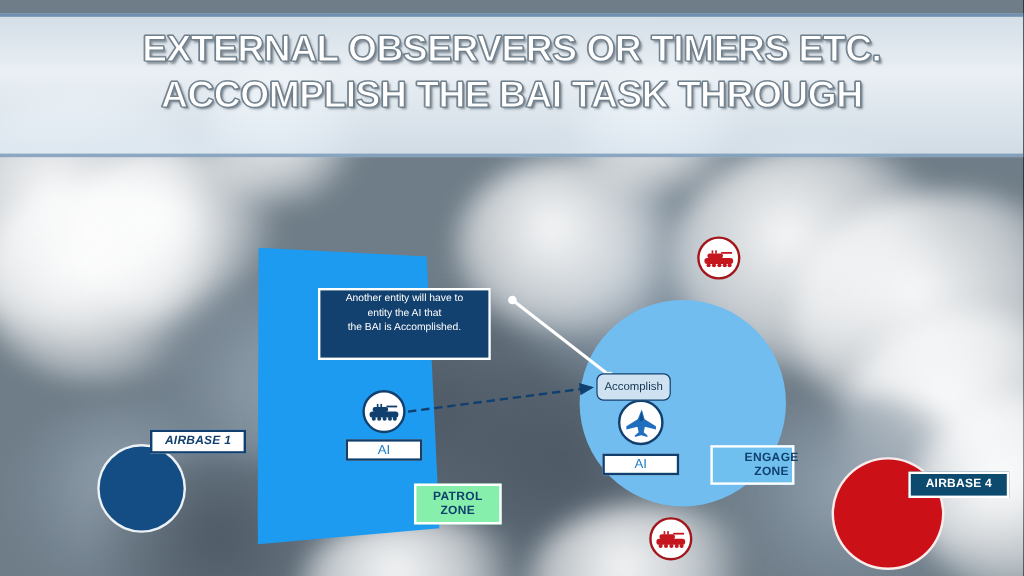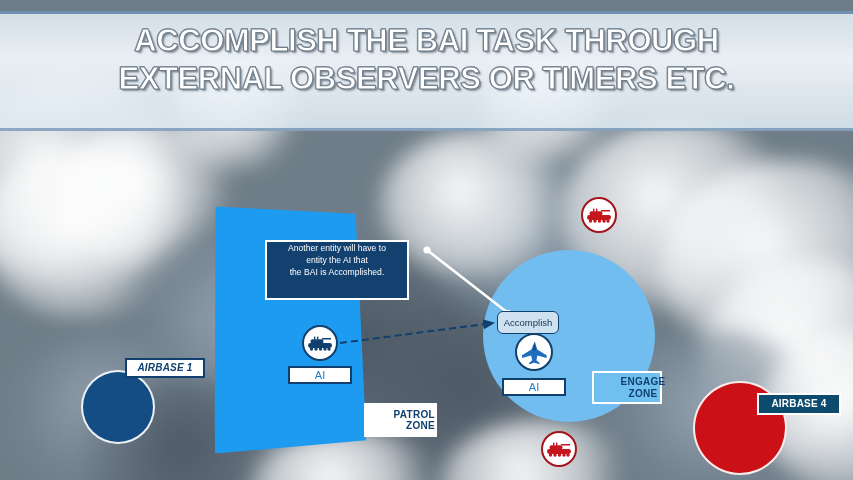--- a/index.html
+++ b/index.html
@@ -71,23 +71,23 @@
     left:125px;top:358px;width:80px;height:20px;
     background:#ffffff;border:2px solid #11406e;color:#11406e;
     font-size:10px;letter-spacing:.2px;font-style:italic;
   }
   #airbase4-label{
     left:757px;top:393px;width:84px;height:22px;
     background:#0c4a6e;border:2px solid #ffffff;color:#ffffff;
     font-size:10px;letter-spacing:.2px;
   }
   #patrol-zone-label{
-    left:364px;top:403px;width:73px;height:34px;flex-direction:column;
-    background:#ffffff;border:2px solid #ffffff;color:#11406e;
-    font-size:10px;letter-spacing:.3px;align-items:flex-end;
+    left:345px;top:403px;width:73px;height:34px;flex-direction:column;
+    background:#86efac;border:2px solid #ffffff;color:#11406e;
+    font-size:10px;letter-spacing:.3px;
   }
   #engage-zone-label{
     left:592px;top:371px;width:70px;height:33px;flex-direction:column;
     background:#6fc0ef;border:2px solid #ffffff;color:#11406e;
     font-size:10px;letter-spacing:.3px;padding-left:32px;
   }
   #patrol-ai-label{
     left:288px;top:366px;width:64px;height:18px;
     background:#ffffff;border:2px solid #11406e;color:#1d7cc4;
     font-size:11px;font-weight:normal;
@@ -153,22 +153,22 @@
     <div class="cl g" style="left:0px;top:330px;width:220px;height:170px;"></div>
     <div class="cl d" style="left:60px;top:380px;width:240px;height:150px;"></div>
     <div class="cl w" style="left:250px;top:430px;width:200px;height:120px;"></div>
     <div class="cl w" style="left:440px;top:420px;width:200px;height:130px;"></div>
     <div class="cl w" style="left:170px;top:60px;width:140px;height:110px;"></div>
     <div class="cl w" style="left:480px;top:60px;width:150px;height:100px;"></div>
   </div>
 
   <div class="band"></div>
   <div class="title">
+    <span>EXTERNAL OBSERVERS OR TIMERS ETC.</span>
     <span>ACCOMPLISH THE BAI TASK THROUGH</span>
-    <span>EXTERNAL OBSERVERS OR TIMERS ETC.</span>
   </div>
 
   <div class="patrol-zone"></div>
   <div class="engage-zone"></div>
 
   <div class="circle-base" id="airbase1-circle"></div>
   <div class="circle-base" id="airbase4-circle"></div>
 
   <svg class="connector" viewBox="0 0 853 480">
     <defs>

